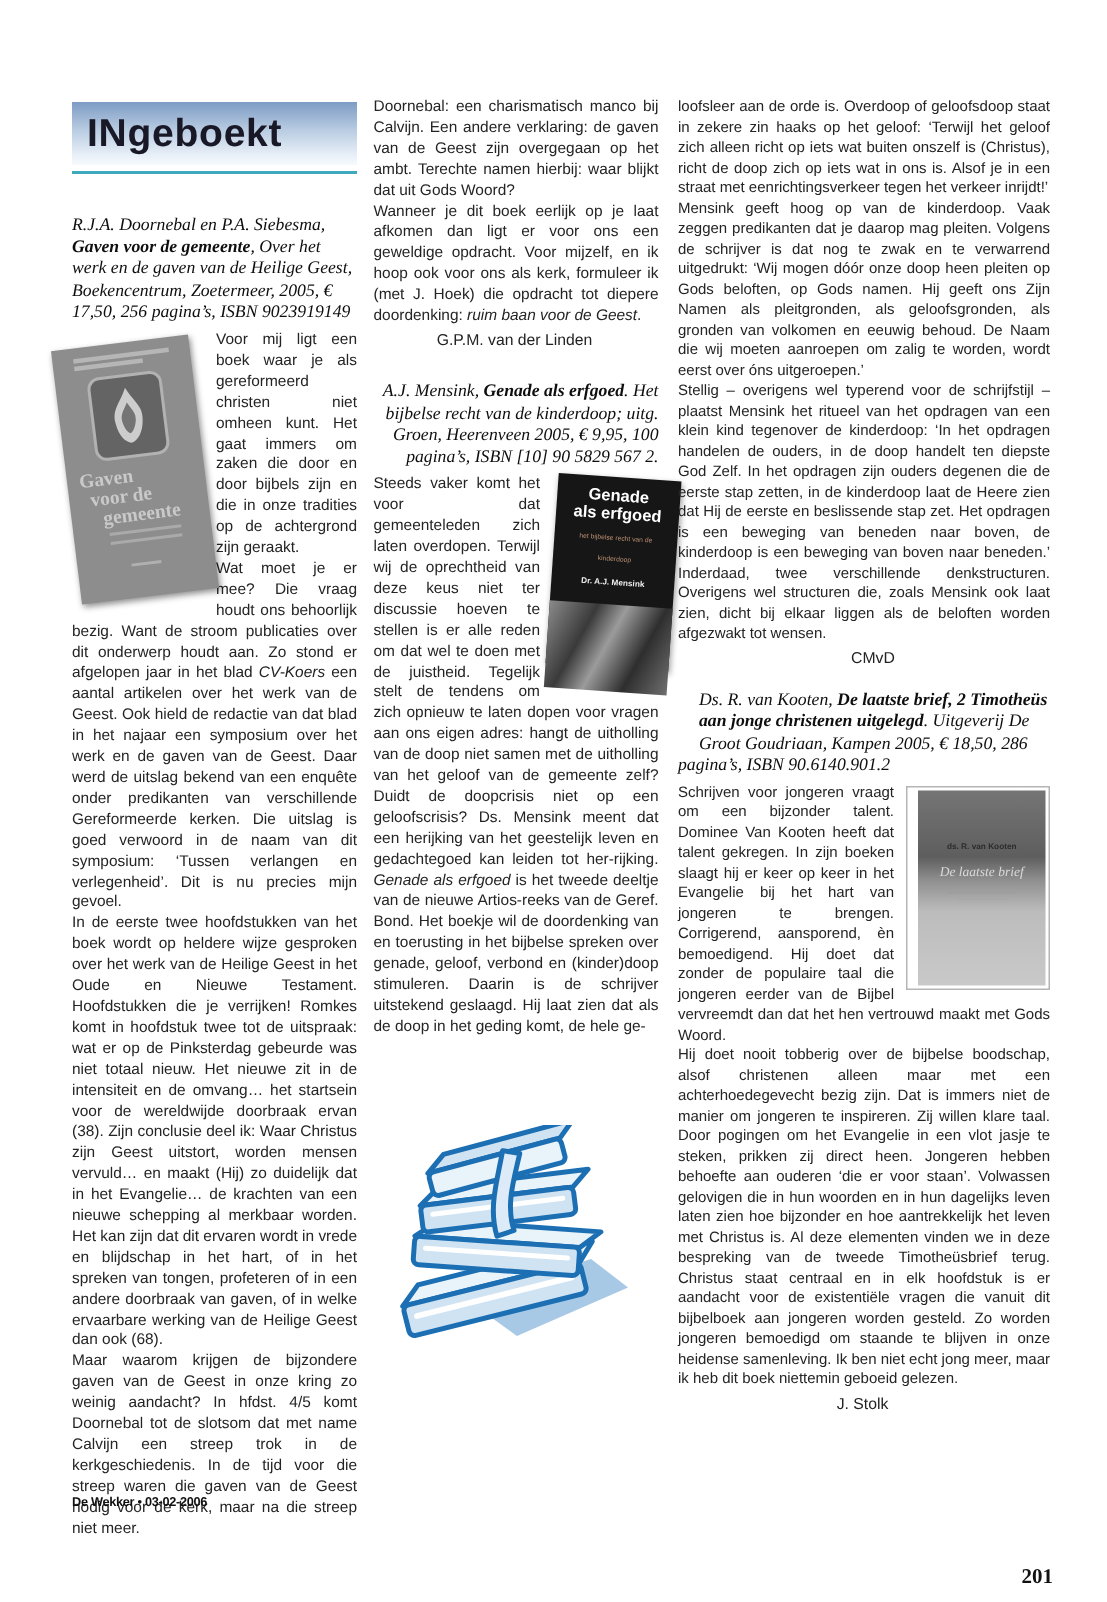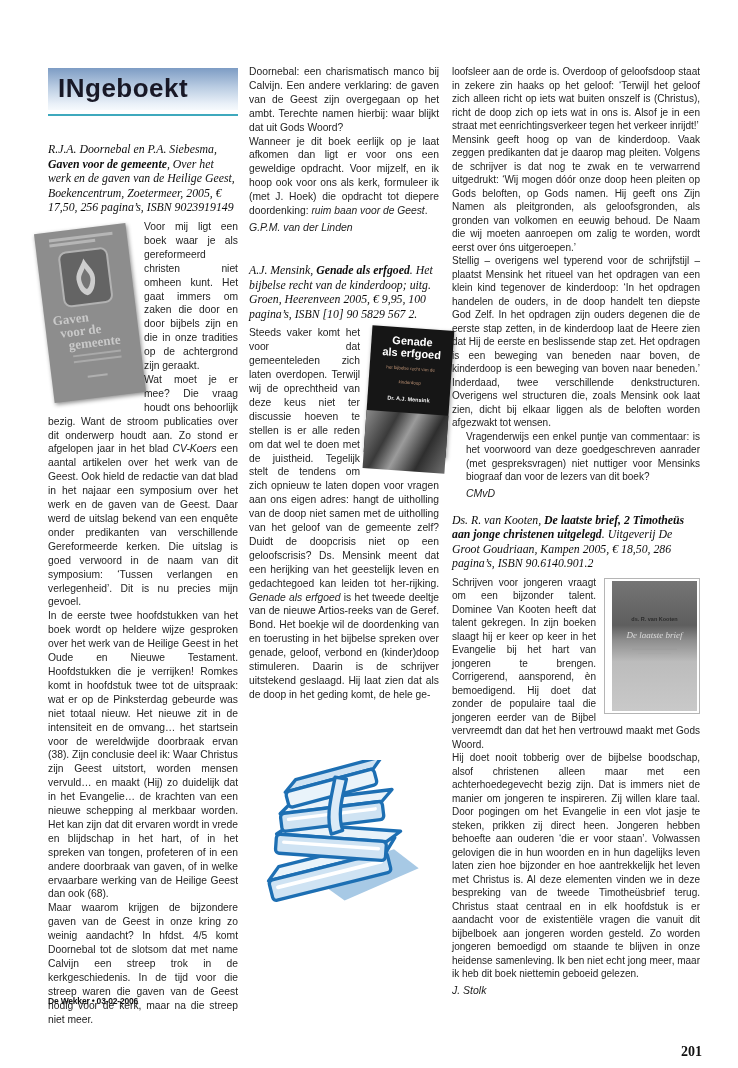--- a/index.html
+++ b/index.html
@@ -18,32 +18,32 @@
   .masthead-band { height:42px; padding:5px 0 0 10px;
     background:linear-gradient(to bottom,#7d9cc4 0%, #b9cce2 45%, #e9f0f8 85%, #f6fafd 100%); }
   .masthead-title { font-size:26px; font-weight:bold; letter-spacing:.5px; color:#181826; }
   .masthead-rule { height:2px; background:#3fa9bd; margin-top:4px; }
 
   
   .review-header { font-family:"Liberation Serif", serif; font-style:italic;
     font-size:11.8px; line-height:14.6px; color:#0e0e0e; text-align:left; }
   .review-header .bt { font-weight:bold; }
   .rh1 { margin-top:26px; }
-  .rh2 { margin-top:30px; }
+  .rh2 { margin-top:20px;text-align:right; }
   .rh3 { margin-top:14px; }
 
   
   .body-text { font-size:10.3px; line-height:13.9px; text-align:justify;
     color:#242424; hyphens:auto; }
   .col3 .body-text { font-size:10px; line-height:13.5px; }
   .body-text p { margin:0; }
   .it { font-style:italic; }
   .bt1 { margin-top:5px; }
 
-  .signature { font-style:italic; font-size:10.5px; text-align:left;
+  .signature { font-size:10.5px; text-align:center;
     margin-top:3px; padding-right:2px; color:#222; }
 
   
   .cover1-wrap { float:left; width:92px; height:184px; margin:1px 8px 2px -4px; }
   .cover1 { width:92px; height:170px; margin-top:7px; background:#8d8d8d;
     transform:rotate(-7deg); box-shadow:1px 2px 4px rgba(0,0,0,.45);
     padding:5px 6px; position:relative; }
   .c1-bar { height:3px; background:#b6b6b6; margin:2px 8px 0 8px; }
   .c1-bar.short { margin-right:26px; }
   .c1-emblem { width:50px; height:56px; margin:6px auto 5px; background:#646464;
@@ -184,21 +184,21 @@
         <path d="M88 18 C84 40 78 58 84 78 L96 74 C90 56 96 38 100 20 Z" fill="#dcebf7"></path>
       </g>
     </svg>
   </div>
 
   <div class="col col3">
     <div class="body-text">
       <p>loofsleer aan de orde is. Overdoop of geloofsdoop staat in zekere zin haaks op het geloof: ‘Terwijl het geloof zich alleen richt op iets wat buiten onszelf is (Christus), richt de doop zich op iets wat in ons is. Alsof je in een straat met eenrichtingsverkeer tegen het verkeer inrijdt!’</p>
       <p>Mensink geeft hoog op van de kinderdoop. Vaak zeggen predikanten dat je daarop mag pleiten. Volgens de schrijver is dat nog te zwak en te verwarrend uitgedrukt: ‘Wij mogen dóór onze doop heen pleiten op Gods beloften, op Gods namen. Hij geeft ons Zijn Namen als pleitgronden, als geloofsgronden, als gronden van volkomen en eeuwig behoud. De Naam die wij moeten aanroepen om zalig te worden, wordt eerst over óns uitgeroepen.’</p>
       <p>Stellig – overigens wel typerend voor de schrijfstijl – plaatst Mensink het ritueel van het opdragen van een klein kind tegenover de kinderdoop: ‘In het opdragen handelen de ouders, in de doop handelt ten diepste God Zelf. In het opdragen zijn ouders degenen die de eerste stap zetten, in de kinderdoop laat de Heere zien dat Hij de eerste en beslissende stap zet. Het opdragen is een beweging van beneden naar boven, de kinderdoop is een beweging van boven naar beneden.’ Inderdaad, twee verschillende denkstructuren. Overigens wel structuren die, zoals Mensink ook laat zien, dicht bij elkaar liggen als de beloften worden afgezwakt tot wensen.</p>
-      <p><span class="intrude"></span><span>Vragenderwijs een enkel puntje van commentaar: is het voorwoord van deze goedgeschreven aanrader (met gespreksvragen) niet nuttiger voor Mensinks biograaf dan voor de lezers van dit boek?</span></p>
+      <p><span class="intrude"></span></p>
     </div>
     <div class="signature">CMvD</div>
 
     <p class="review-header rh3"><span>Ds. R. van Kooten, </span><span class="bt">De laatste brief, 2 Timotheüs aan jonge christenen uitgelegd</span><span>. Uitgeverij De Groot Goudriaan, Kampen 2005, € 18,50, 286 pagina’s, ISBN 90.6140.901.2</span></p>
 
     <div class="body-text bt1">
       <div class="cover3-wrap">
         <div class="cover3">
           <div class="c3-author">ds. R. van Kooten</div>
           <div class="c3-title">De laatste brief</div>

